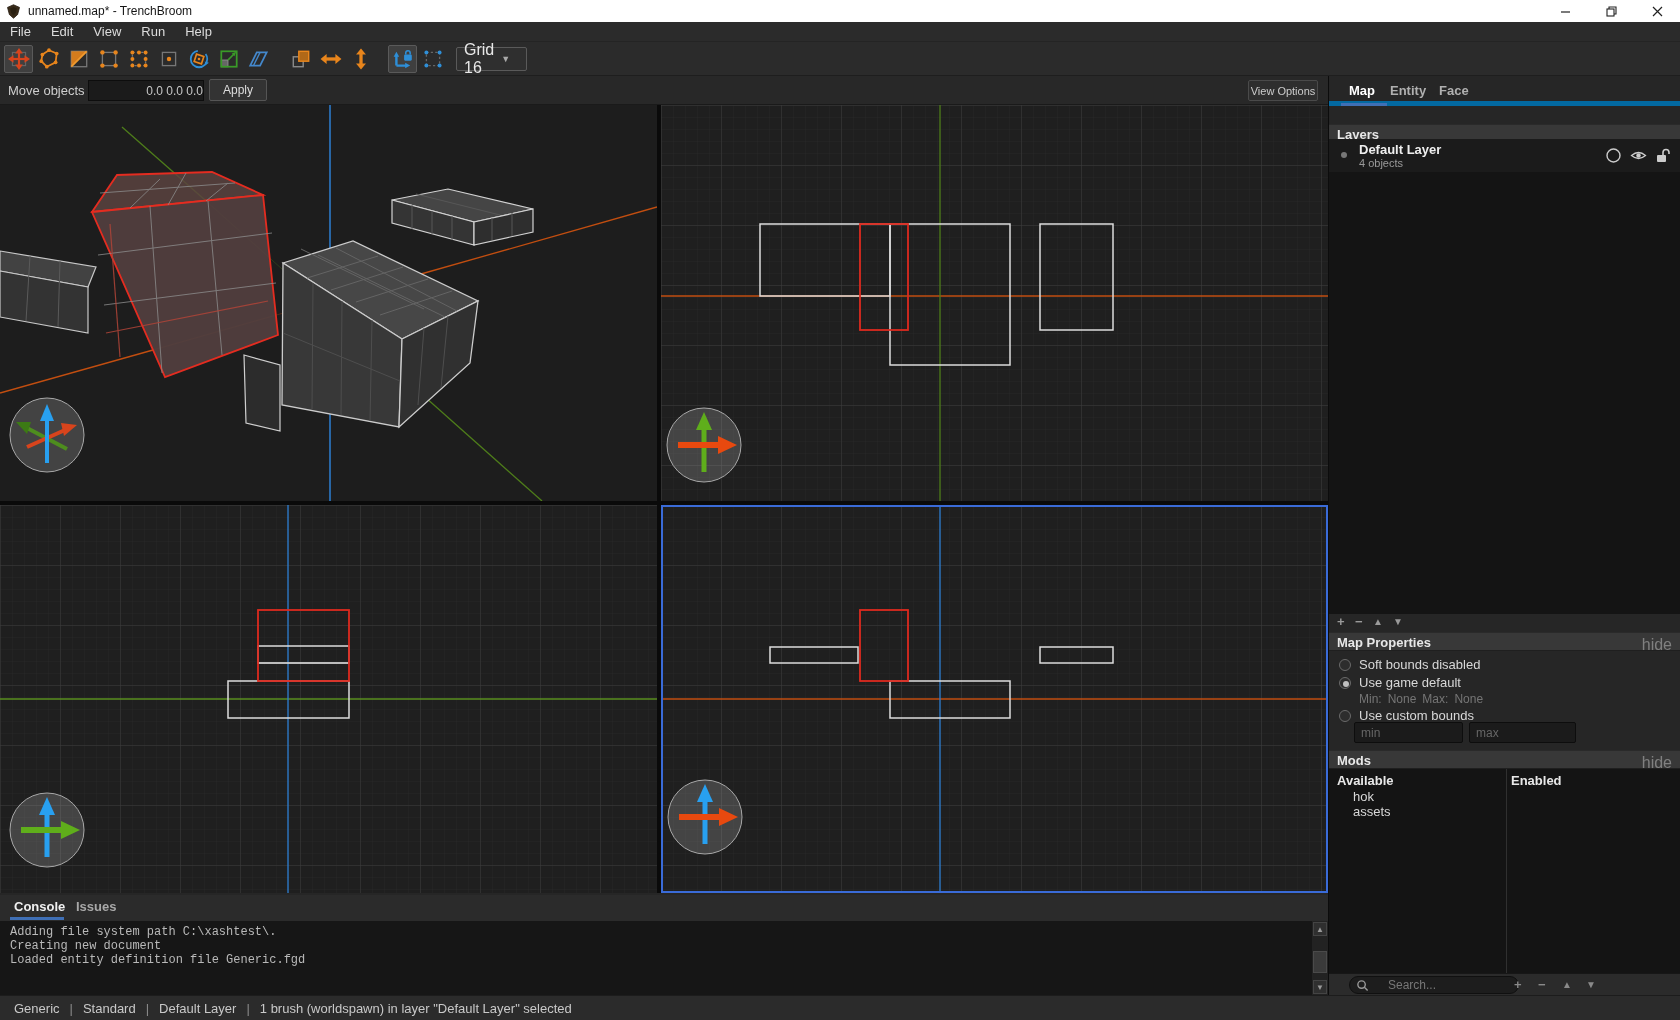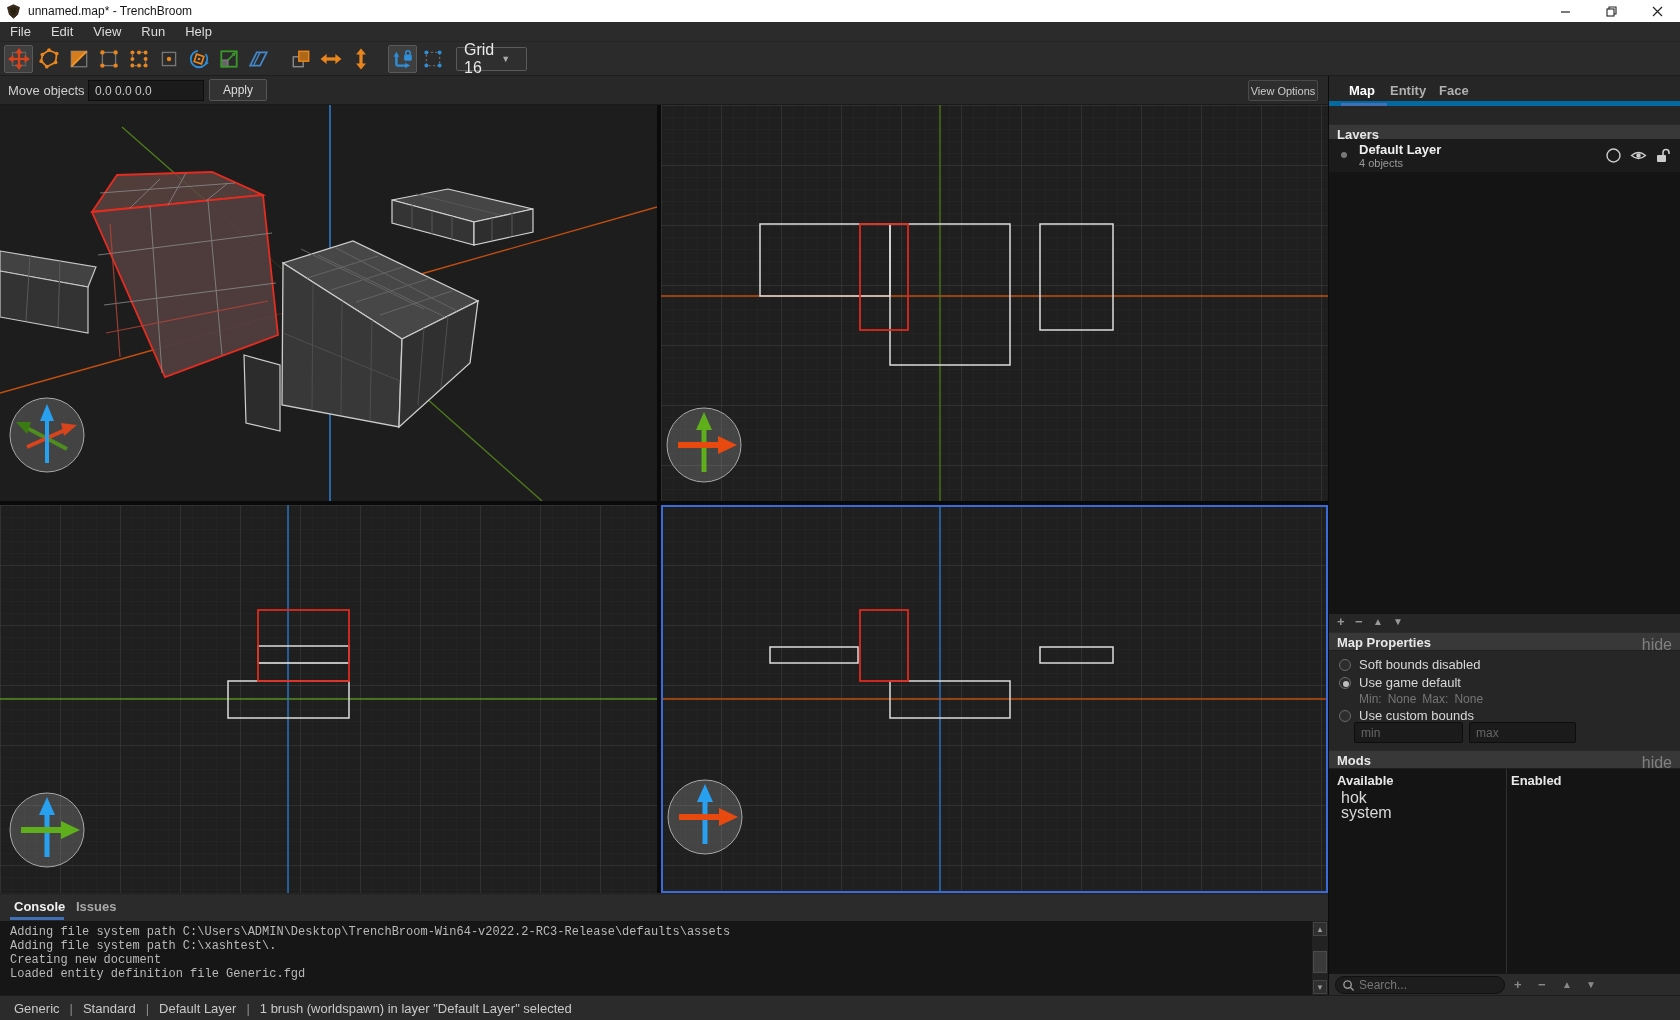--- a/index.html
+++ b/index.html
@@ -32,21 +32,21 @@
                display:flex; align-items:center; }
   .gridcombo span { color:#e8e8e8; font-size:16px; margin-left:7px; flex:1; }
   .gridcombo .chev { color:#aaa; font-size:9px; margin-right:5px; }
 
   
   .movebar { left:0; top:76px; width:1328px; height:29px; background:#282828;
              border-bottom:1px solid #1a1a1a; }
   .movelabel { position:absolute; left:8px; top:7px; color:#cfcfcf; font-size:13px; }
   .moveinput { position:absolute; left:88px; top:4px; width:116px; height:21px;
                background:#1b1b1b; border:1px solid #0d0d0d; color:#c8c8c8;
-               font-size:12px; padding-left:6px; }
+               font-size:12px; padding-left:6px;text-align:right; }
   .applybtn { position:absolute; left:209px; top:3px; width:58px; height:22px;
               background:#333333; border:1px solid #555; border-radius:2px;
               color:#dddddd; font-size:12px; }
   .viewoptbtn { position:absolute; left:1248px; top:4px; width:70px; height:21px;
                 background:#2e2e2e; border:1px solid #4a4a4a; border-radius:2px;
                 color:#cccccc; font-size:11px; }
 
   
   .main { left:0; top:105px; width:1328px; height:788px; background:#0a0a0a; }
   .vp { position:absolute; overflow:hidden; background:#1f1f1f; }
@@ -98,26 +98,26 @@
            margin-right:8px; position:relative; }
   .radio.on::after { content:""; position:absolute; left:3px; top:3px; width:6px; height:6px;
                      border-radius:50%; background:#c0c0c0; }
   .radiolabel { font-size:13px; color:#d8d8d8; }
   .minmax { position:absolute; left:30px; font-size:12px; color:#757575; }
   .minmax span { margin-right:6px; }
   .binput { position:absolute; height:21px; background:#1b1b1b; border:1px solid #0d0d0d;
             border-radius:2px; color:#c8c8c8; font-size:12px; padding-left:6px; }
   .binput::placeholder { color:#666; }
   .colhdr { position:absolute; font-size:13px; font-weight:bold; color:#e8e8e8; }
-  .moditem { position:absolute; left:12px; font-size:16px; color:#d8d8d8; }
+  .moditem { position:absolute; left:24px; font-size:13px; color:#d8d8d8; }
   .vdivider { position:absolute; background:#303030; width:1px; }
   .searchrow { position:absolute; left:0; top:897px; width:100%; height:22px; background:#2b2b2b;
                border-top:1px solid #171717; }
-  .searchbox { position:absolute; left:6px; top:2px; width:170px; height:18px; background:#1d1d1d;
-               border:1px solid #101010; border-radius:9px; display:flex; align-items:center; }
+  .searchbox { position:absolute; left:20px; top:2px; width:170px; height:18px; background:#1d1d1d;
+               border:1px solid #101010; border-radius:9px; display:flex; align-items:center;justify-content:space-between; }
   .searchbox input { background:transparent; border:none; outline:none; color:#bbb; font-size:12px;
                      width:130px; }
   .searchbox input::placeholder { color:#777; }
   .srtool { position:absolute; top:3px; font-size:13px; color:#8a8a8a; font-weight:bold; }
 </style>
 </head>
 <body>
 
 <div class="app">
 
@@ -475,21 +475,20 @@
     </div>
   </div>
 
   <div class="abs consolearea">
     <div class="ctabs">
       <span class="ctab active" style="left:14px">Console</span>
       <div class="ctab-underline" style="left:10px;width:54px"></div>
       <span class="ctab" style="left:76px">Issues</span>
     </div>
     <div class="clog">
-      <div>Adding file system path C:\Users\ADMIN\Desktop\TrenchBroom-Win64-v2022.2-RC3-Release\defaults\assets</div>
       <div>Adding file system path C:\xashtest\.</div>
       <div>Creating new document</div>
       <div>Loaded entity definition file Generic.fgd</div>
     </div>
     <div class="cscroll">
       <div class="arr" style="top:1px">▲</div>
       <div class="thumb"></div>
       <div class="arr" style="bottom:1px">▼</div>
     </div>
   </div>
@@ -557,21 +556,21 @@
     <div class="sechdr" style="top:674px">
       <span class="t">Mods</span>
       <span class="hide">hide</span>
     </div>
 
     <div class="darklist" style="top:693px;height:204px"></div>
     <span class="colhdr" style="left:8px;top:697px">Available</span>
     <span class="colhdr" style="left:182px;top:697px">Enabled</span>
     <div class="vdivider" style="left:177px;top:693px;height:204px"></div>
     <span class="moditem" style="top:713px">hok</span>
-    <span class="moditem" style="top:728px">system</span>
+    <span class="moditem" style="top:728px">assets</span>
 
     <div class="searchrow">
       <div class="searchbox">
         <svg width="13" height="13" viewBox="0 0 14 14" style="margin:0 4px 0 6px">
           <circle cx="6" cy="6" r="4" fill="none" stroke="#999" stroke-width="1.5"></circle>
           <line x1="9" y1="9" x2="12.5" y2="12.5" stroke="#999" stroke-width="1.5"></line>
         </svg>
         <input placeholder="Search..." style="">
       </div>
       <span class="srtool" style="left:185px">+</span>

